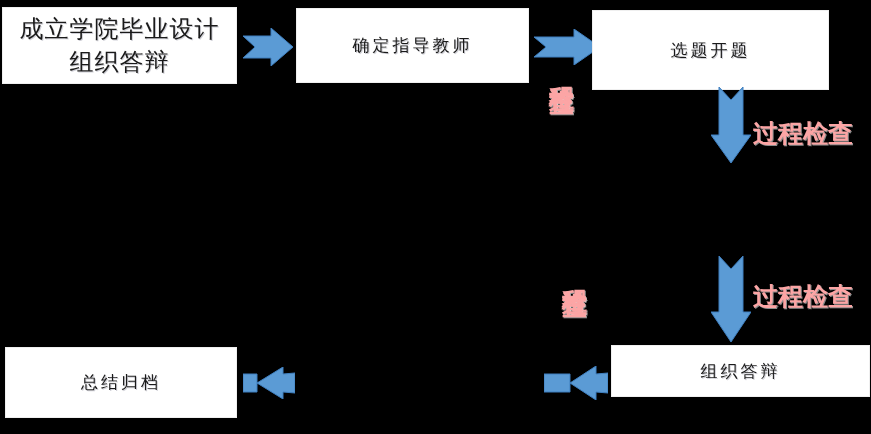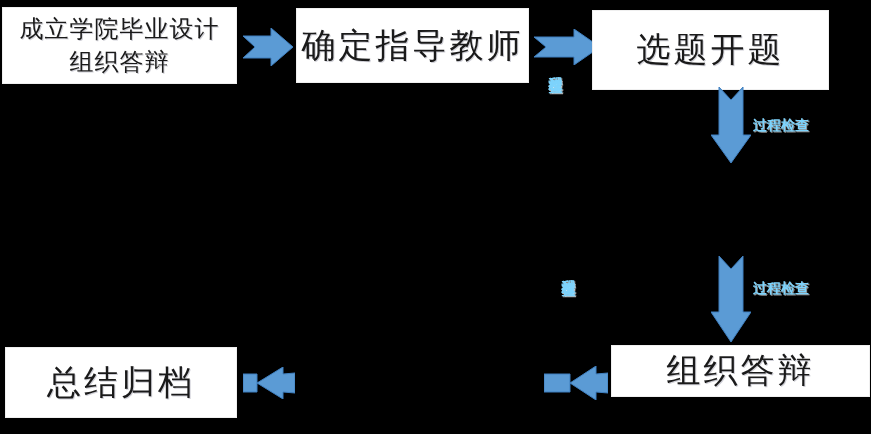--- a/index.html
+++ b/index.html
@@ -20,40 +20,40 @@
   .node {
     position: absolute;
     background: #FFFFFF;
     border: 1px solid #efefef;
     box-sizing: border-box;
     display: flex;
     align-items: center;
     justify-content: center;
     text-align: center;
     color: #1a1a1a;
-    font-size: 34px;
+    font-size: 17px;
     line-height: 1.34;
     letter-spacing: 3px;
     white-space: pre-line;
     text-shadow: 1px 1px 0 rgba(120,120,140,0.35);
   }
   .node.two-line { font-size: 24px; letter-spacing: 1px; }
 
   
   .arrow {
     position: absolute;
   }
   .arrow svg { display: block; width: 100%; height: 100%; }
 
   
   .edge-label {
     position: absolute;
-    color: #7dd3fc;
+    color: #fca5a5;
     font-weight: bold;
-    font-size: 14px;
+    font-size: 25px;
     letter-spacing: 0px;
     text-shadow: 1px 1px 0 rgba(255,255,255,0.55);
     white-space: nowrap;
   }
   .edge-label.vertical {
     writing-mode: vertical-rl;
     text-orientation: upright;
     letter-spacing: 1px;
     line-height: 1;
   }

